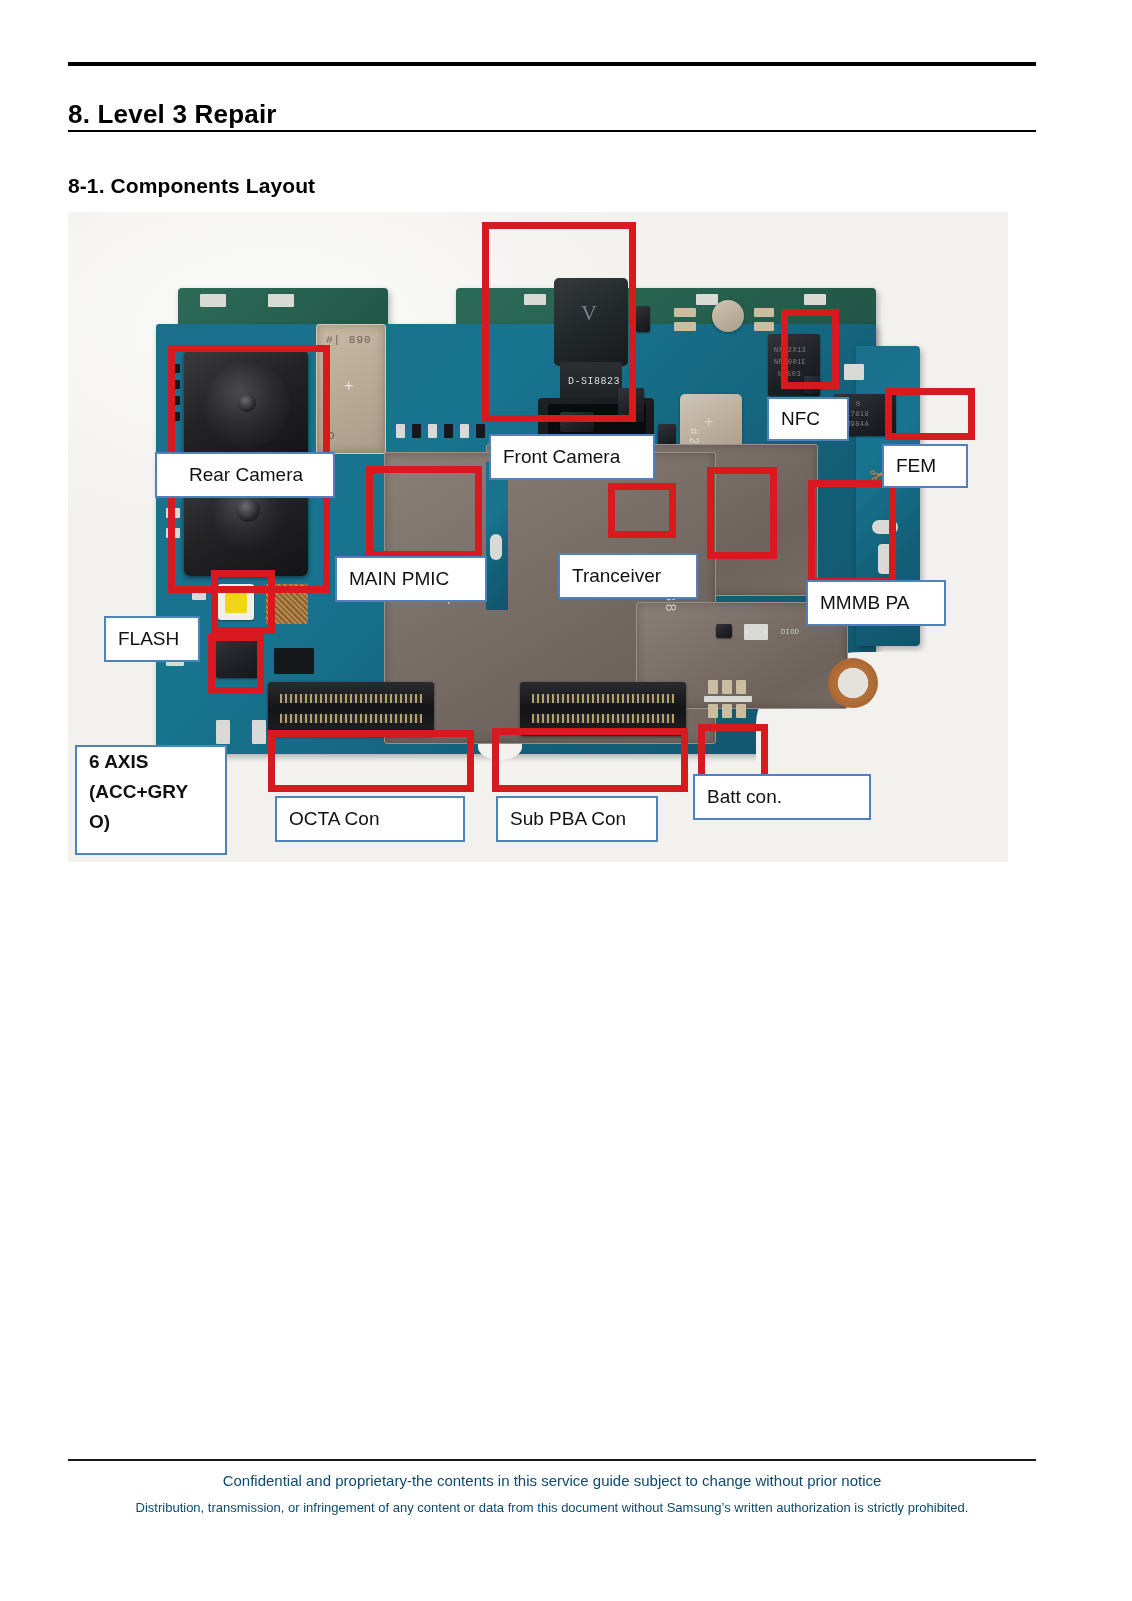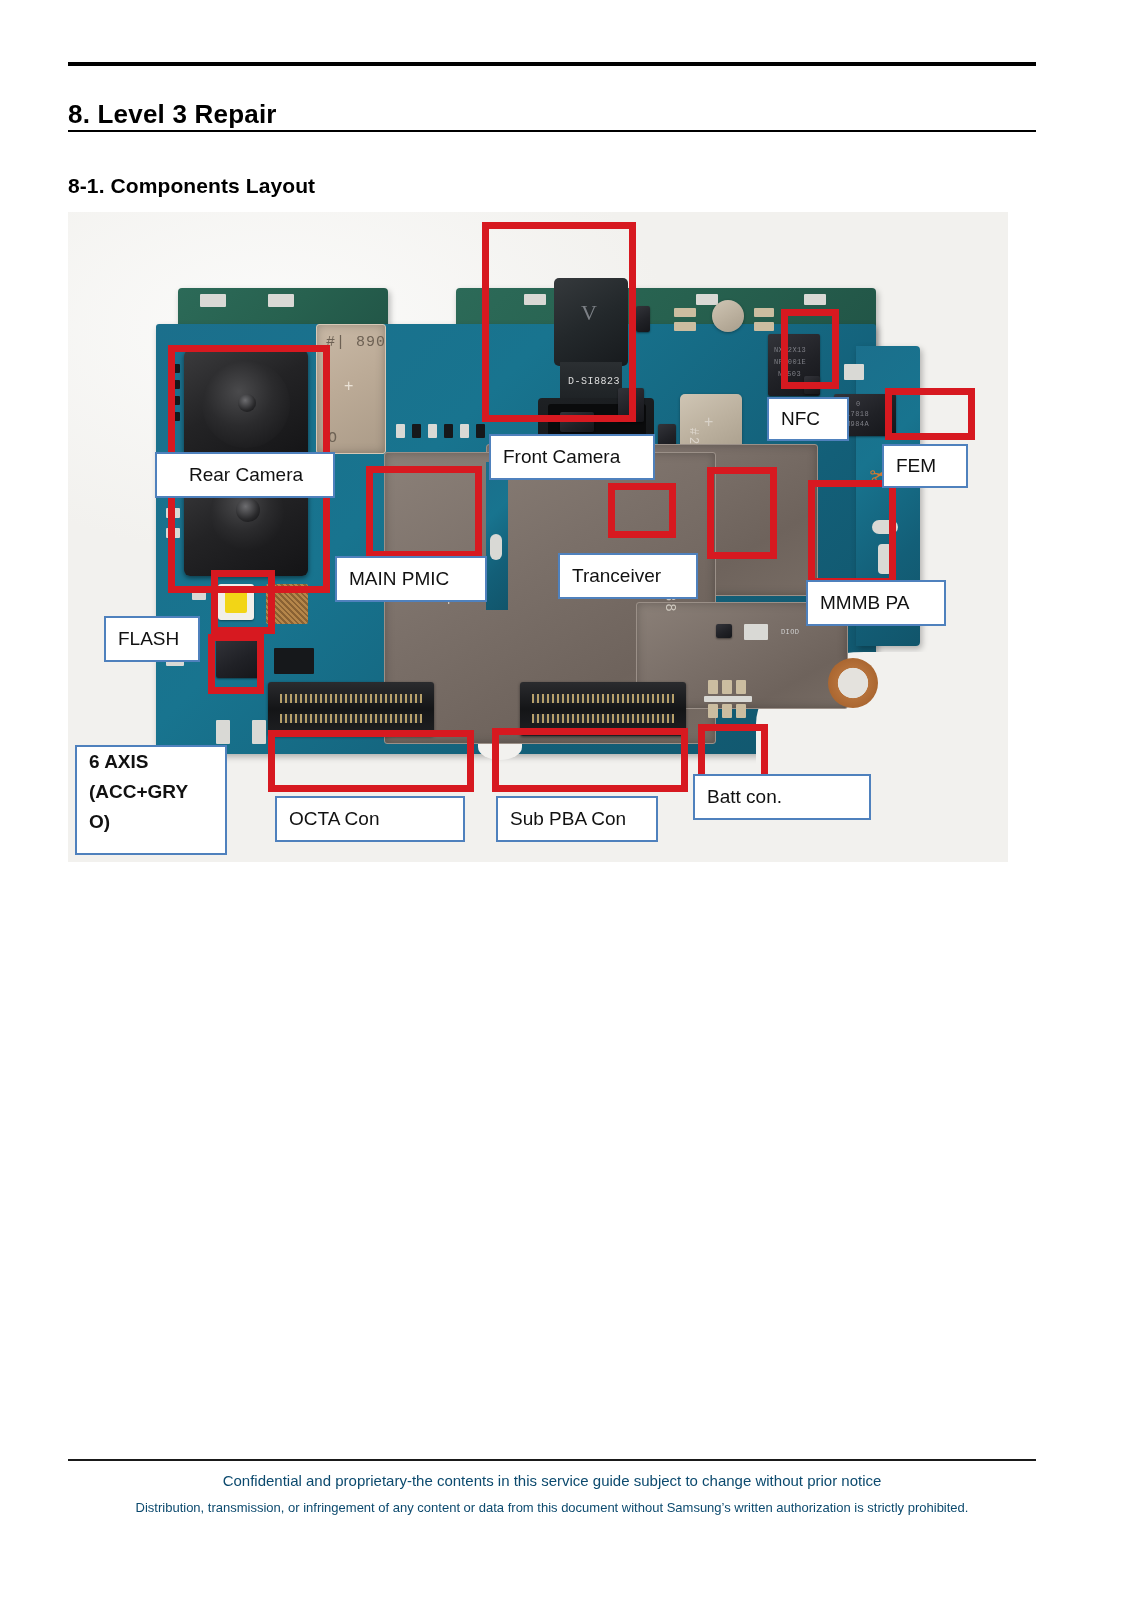--- a/index.html
+++ b/index.html
@@ -140,21 +140,21 @@
     left: 480px; top: 330px;
     width: 210px; height: 105px;
   }
   .shield-890 {
     left: 160px; top: 52px;
     width: 68px; height: 128px;
   }
   .shield-mark {
     position: absolute;
     color: #efe8de;
-    font-size: 15px;
+    font-size: 11px;
     font-family: "Liberation Mono", monospace;
     letter-spacing: 1px;
   }
   .cross {
     position: absolute;
     color: #d8d2c8;
     font-size: 16px;
     line-height: 1;
   }
   .vtext {

